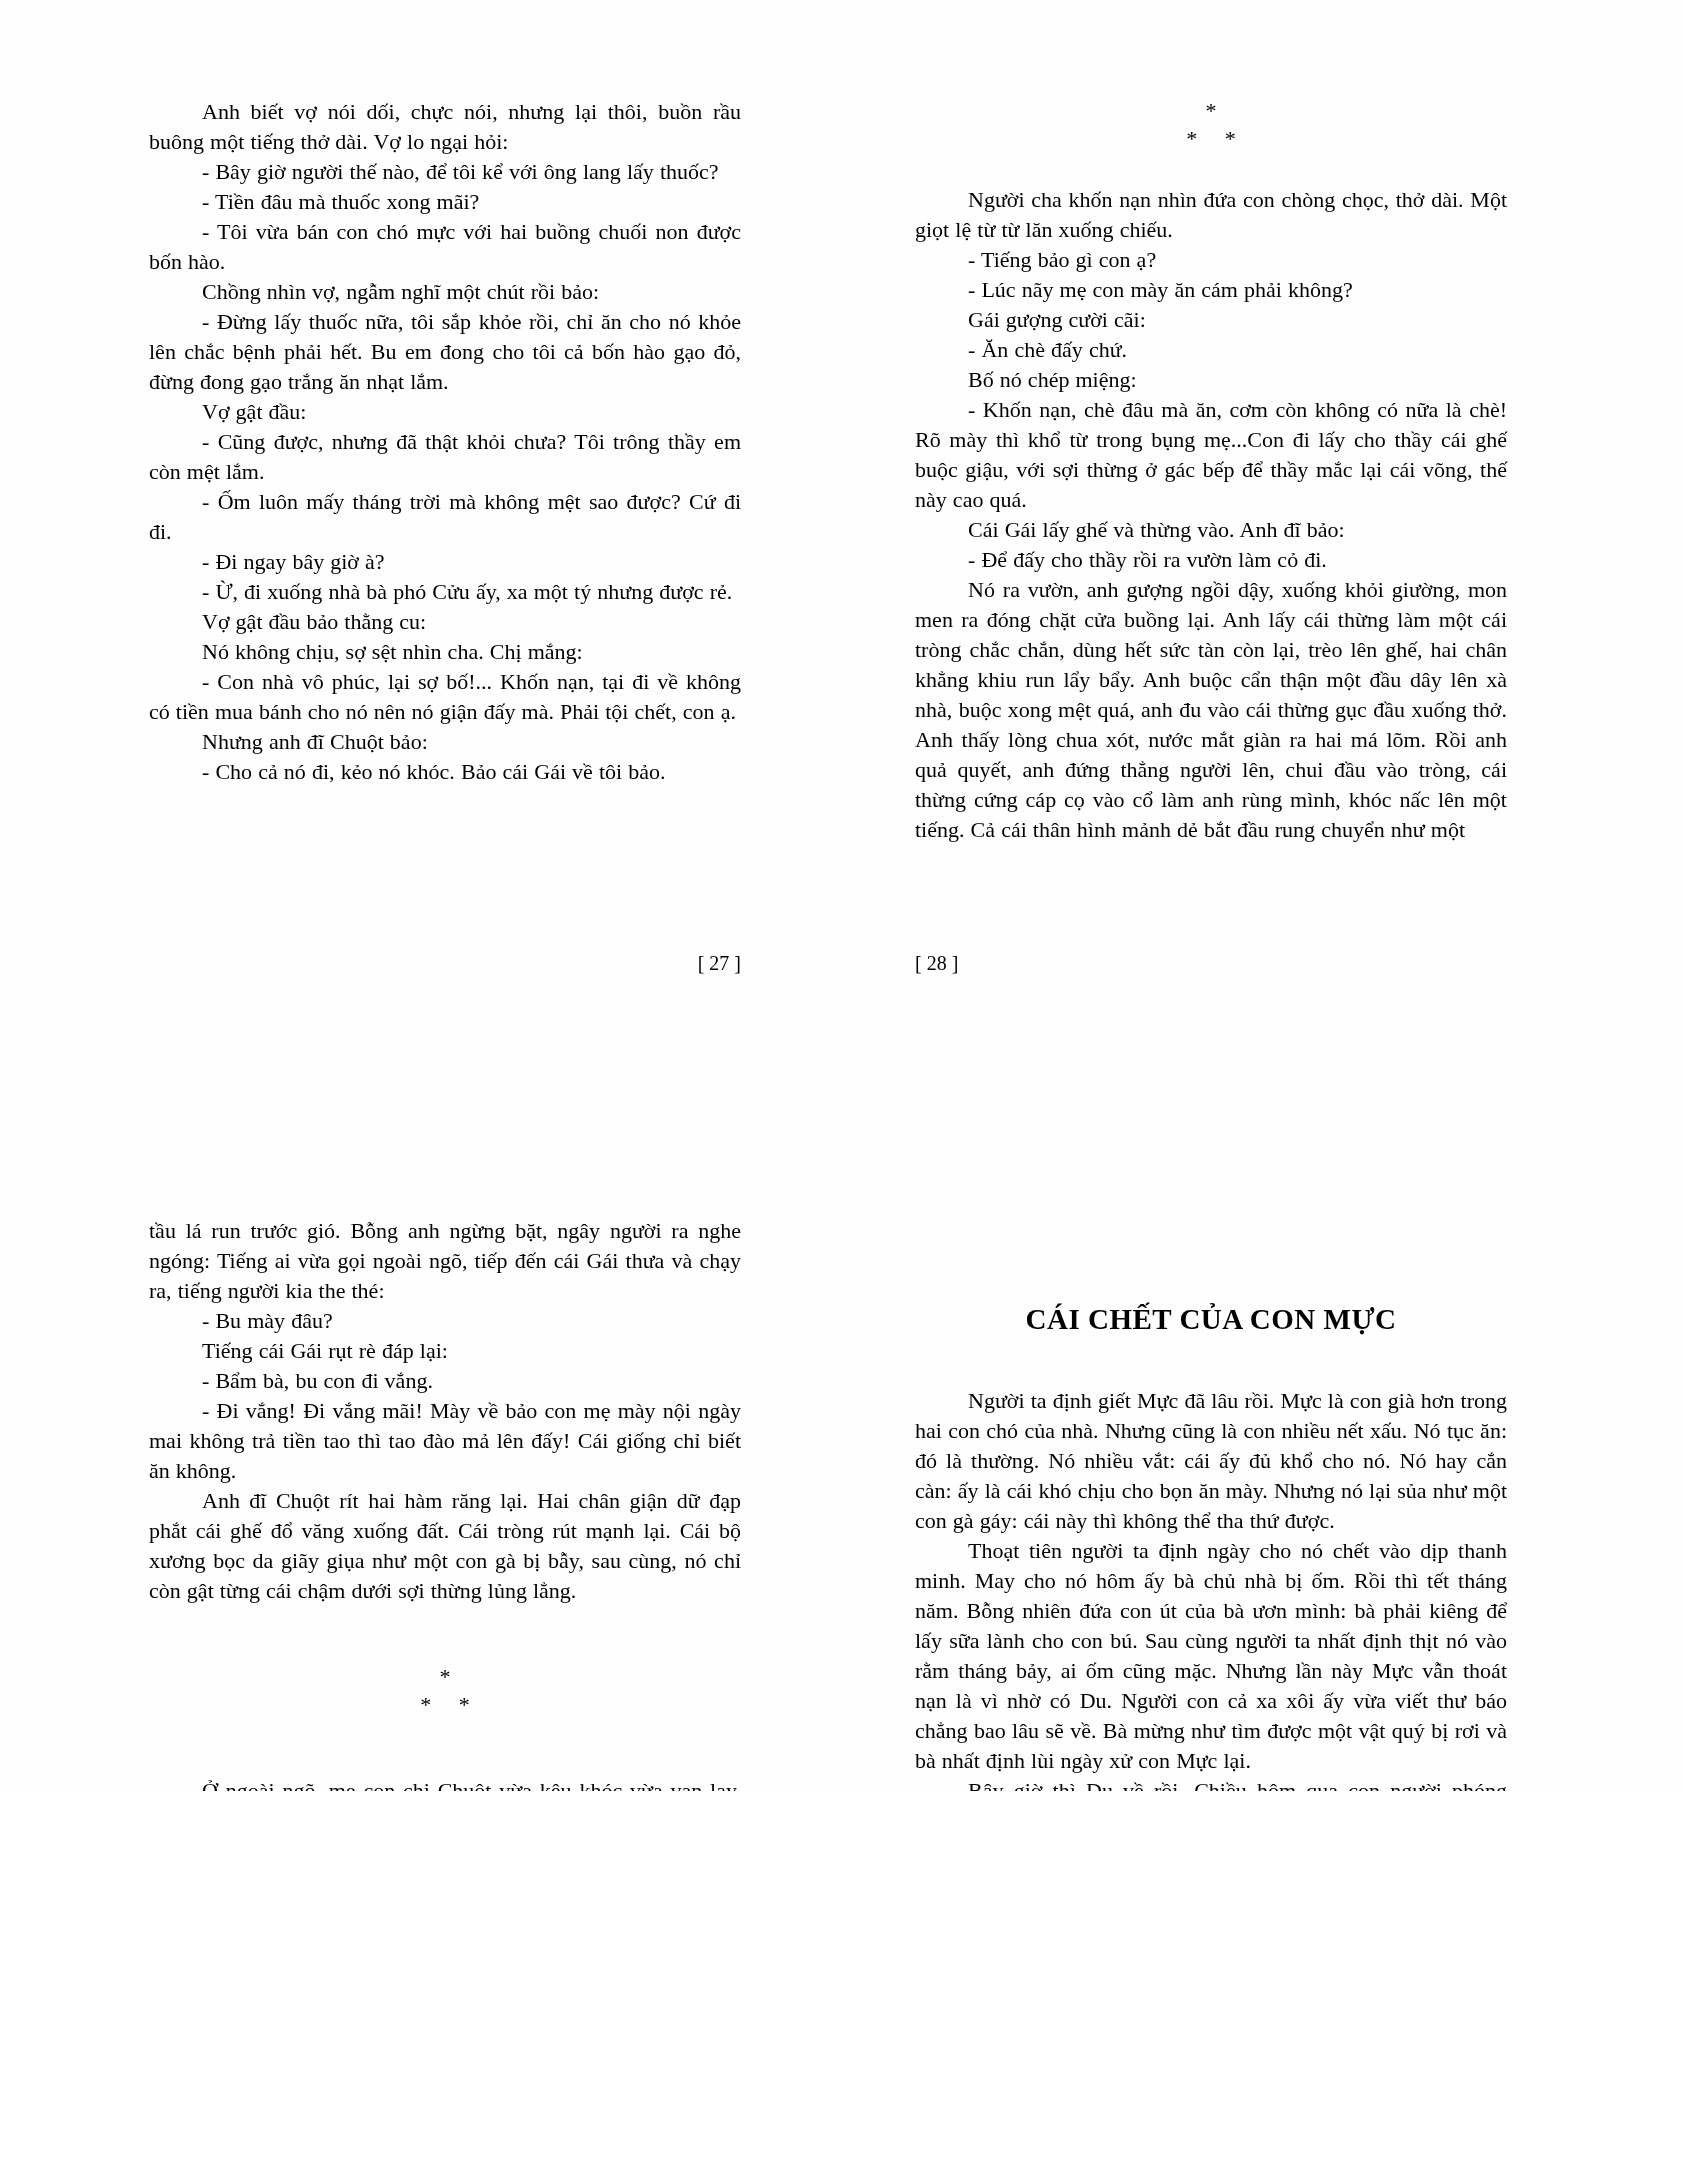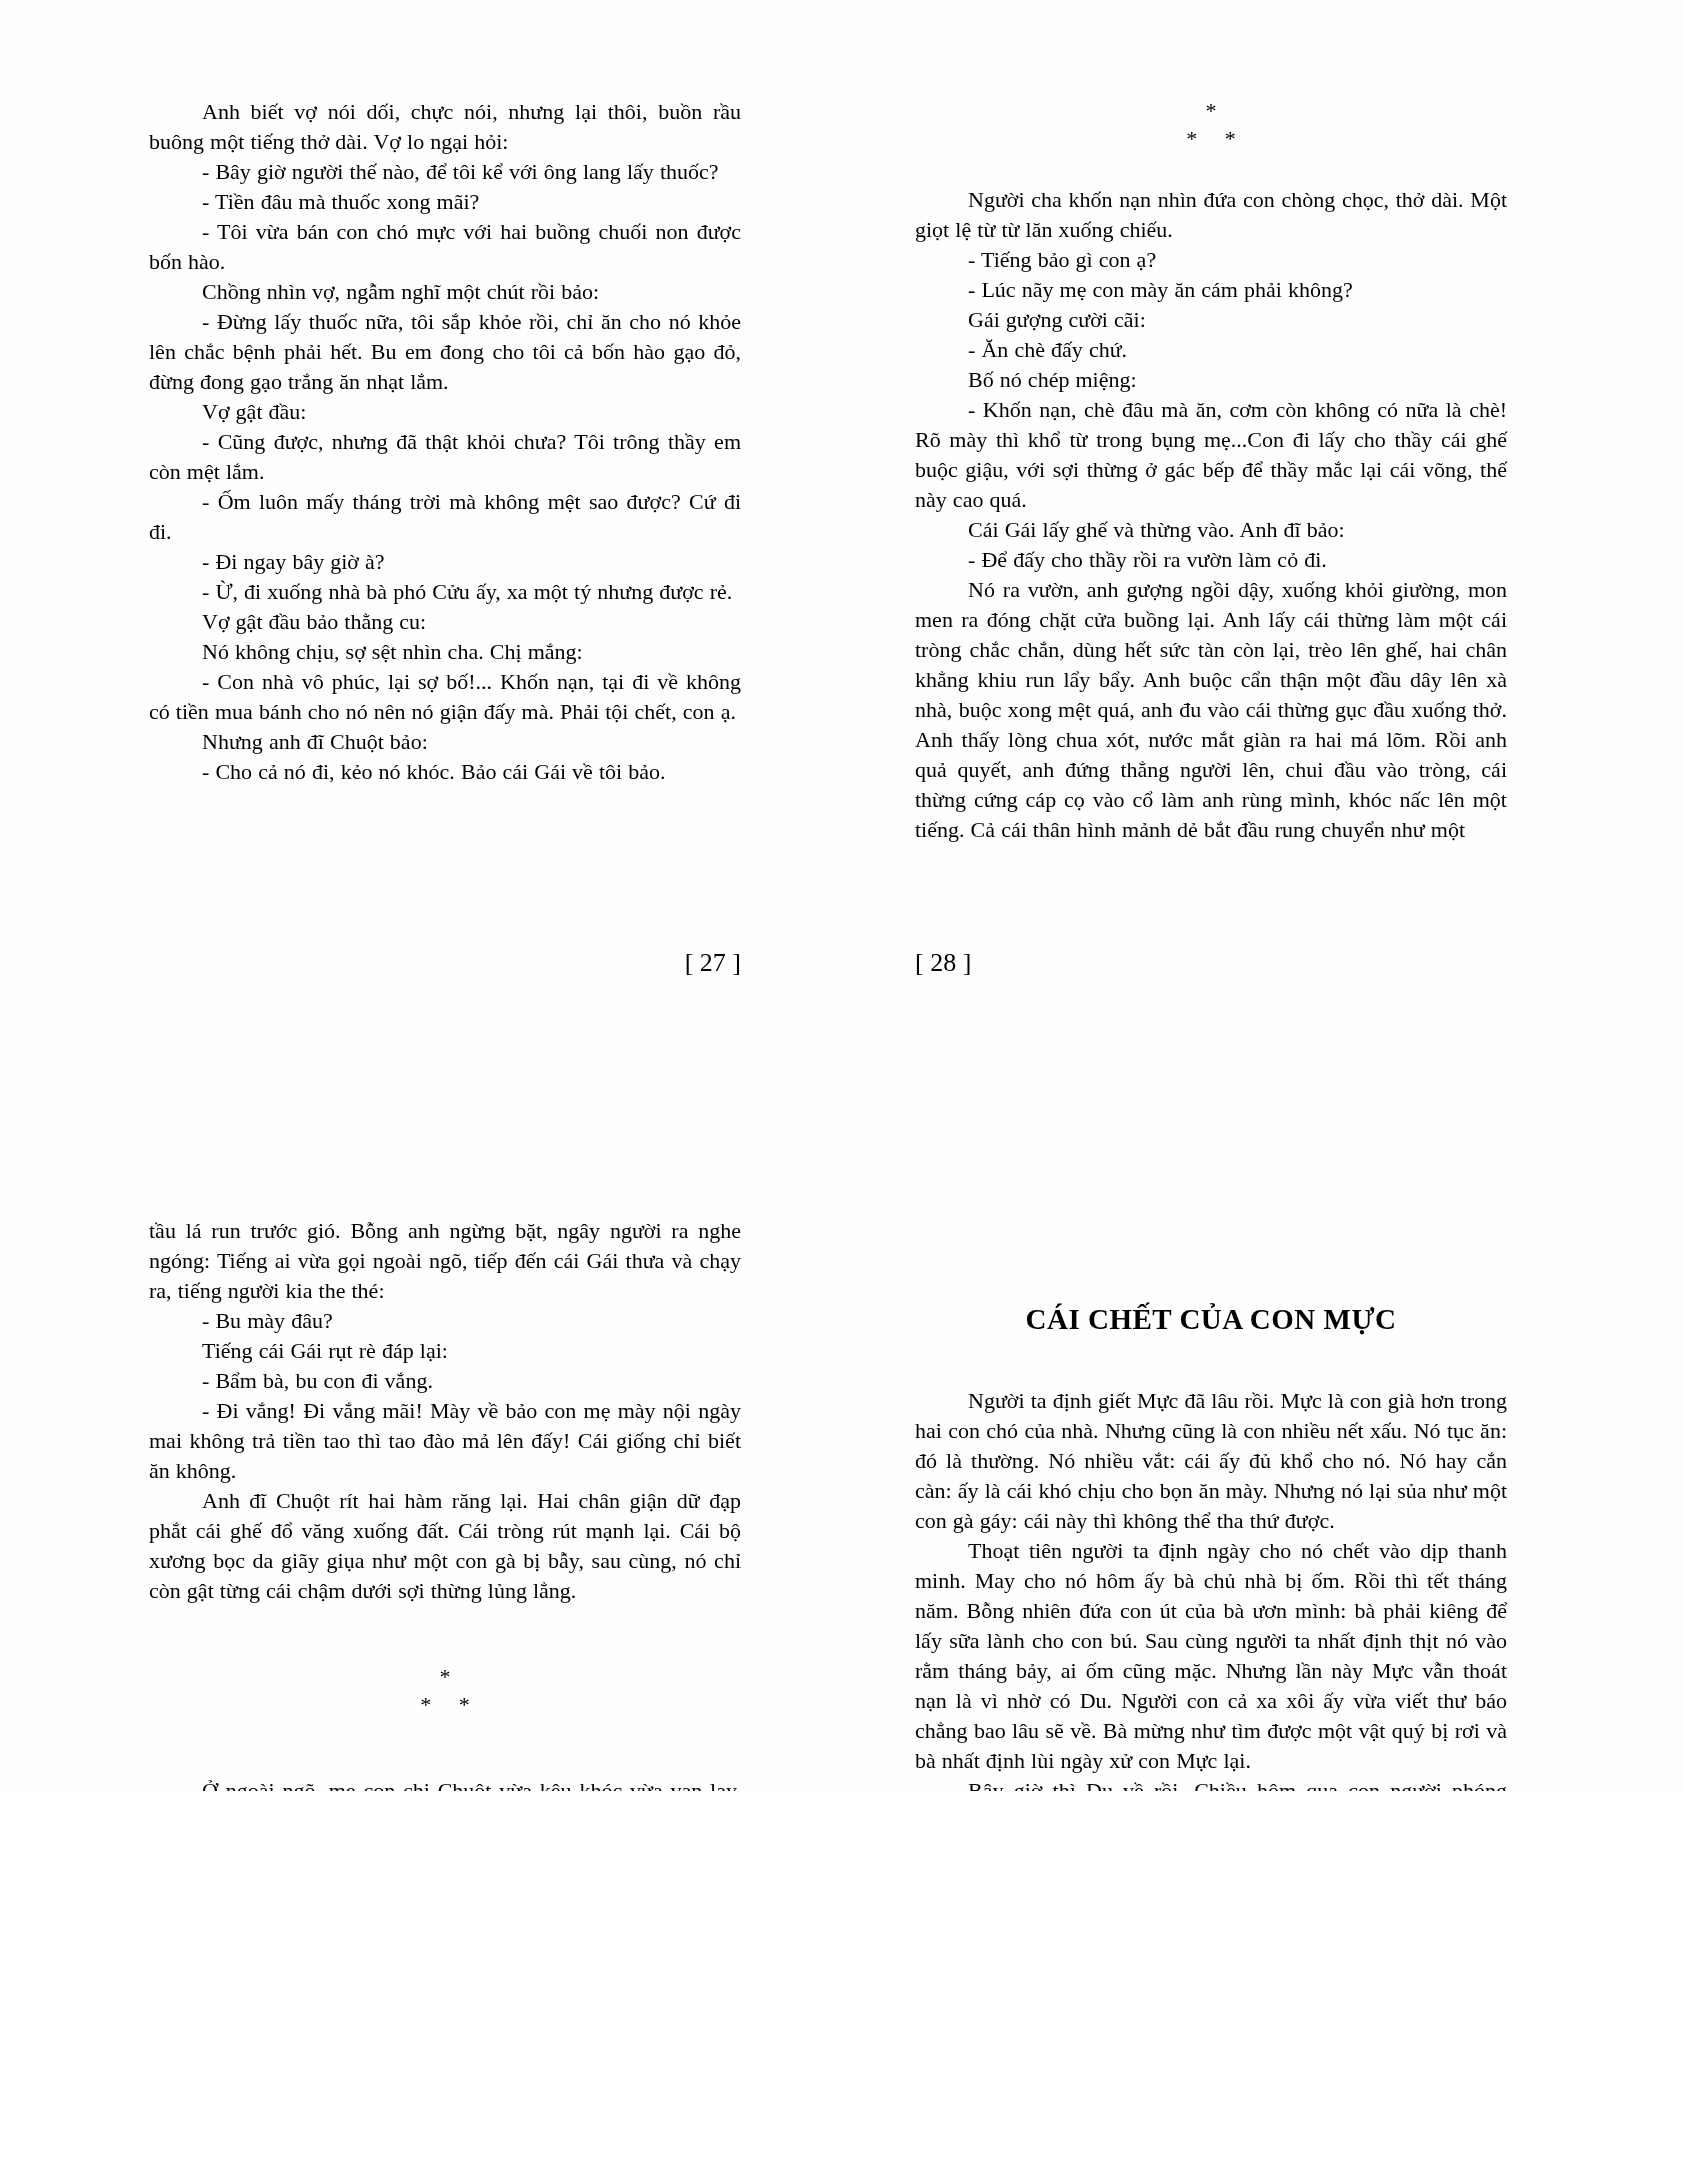--- a/index.html
+++ b/index.html
@@ -60,21 +60,21 @@
     text-indent: 0;
     line-height: 32px;
   }
   .sig-name   { font-weight: bold; font-size: 23px; letter-spacing: 0.5px; }
   .sig-source { font-size: 22px; }
   .sig-issue  { font-style: italic; font-size: 22px; }
 
   .pagenum {
     position: absolute;
     width: 592px;
-    font-size: 26px;
+    font-size: 20px;
     line-height: 26px;
   }
   #pn27 { left: 149px; top: 950px;  text-align: right; }
   #pn28 { left: 915px; top: 950px;  text-align: left;  }
   #pn29 { left: 149px; top: 2065px; text-align: right; }
   #pn30 { left: 915px; top: 2065px; text-align: left;  }
 </style>
 </head>
 <body>
 

